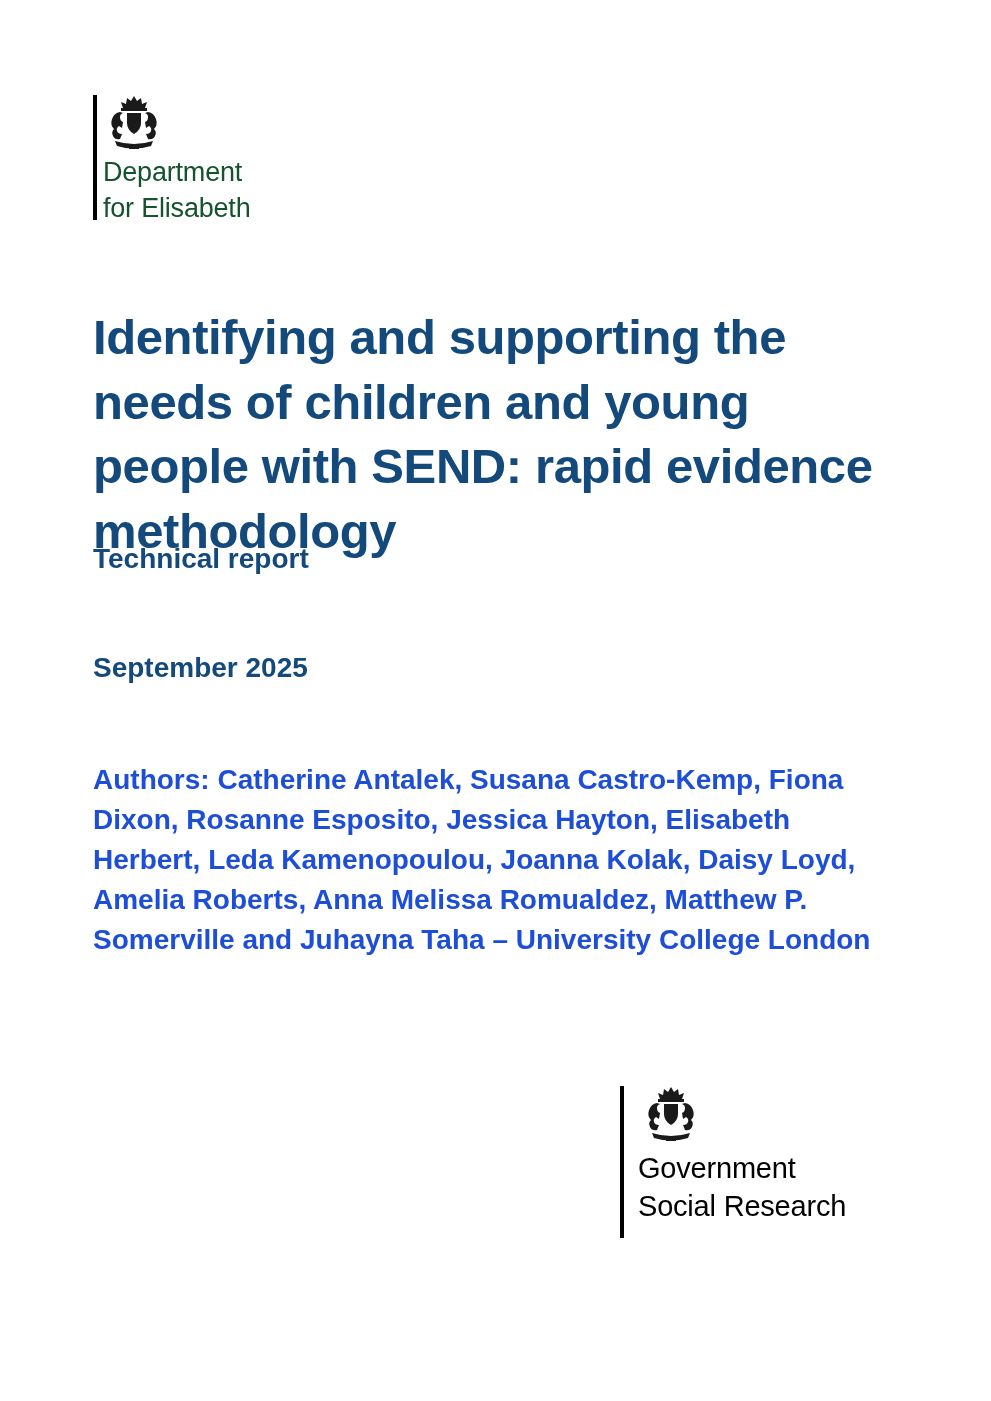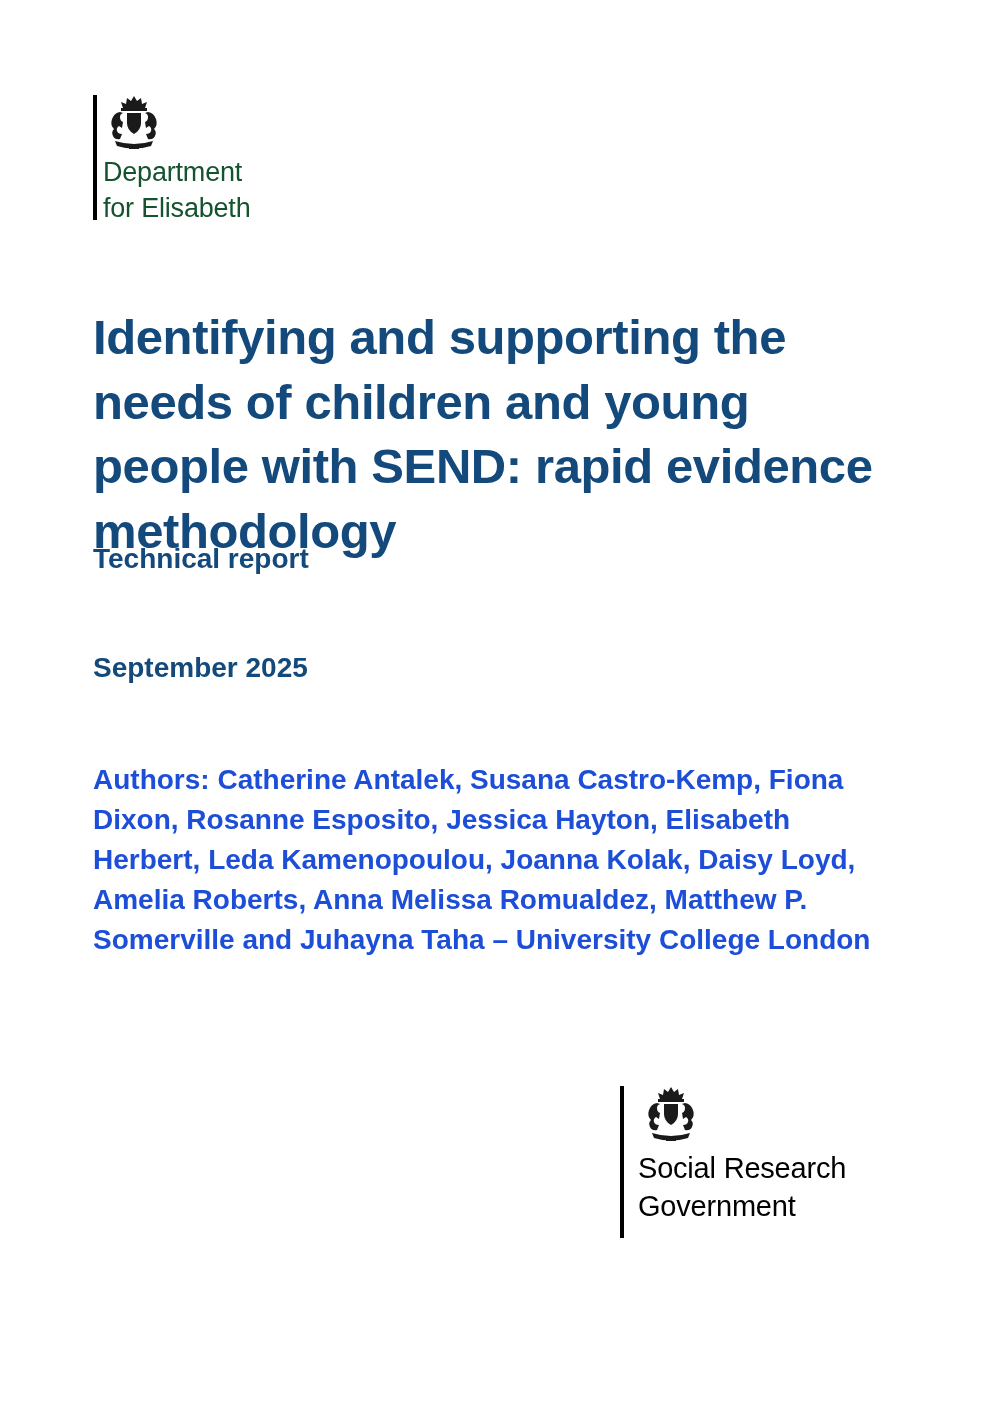--- a/index.html
+++ b/index.html
@@ -176,18 +176,18 @@
         <rect x="20" y="13" width="26" height="3"></rect>
         <path d="M26 18 h14 v10 q0 7-7 11 q-7-4-7-11z"></path>
         <path d="M19 17 q-6 1-8 7 q-2 6 2 10 q-3 3-1 7 q2 4 7 3 l2-5 q-4 0-5-3 q-1-3 2-5 l3 2 1-6 q-3-1-3-5 q0-3 3-4z"></path>
         <path d="M47 17 q6 1 8 7 q2 6-2 10 q3 3 1 7 q-2 4-7 3 l-2-5 q4 0 5-3 q1-3-2-5 l-3 2-1-6 q3-1 3-5 q0-3-3-4z"></path>
         <path d="M14 47 q19 6 38 0 l-2 5 q-17 5-34 0z"></path>
         <rect x="28" y="53" width="10" height="2"></rect>
       </g>
     </svg>
 
     <div class="gsr-wordmark">
+      <div>Government</div>
       <div>Social Research</div>
-      <div>Government</div>
     </div>
   </div>
 
 </div>
 
 </body></html>

